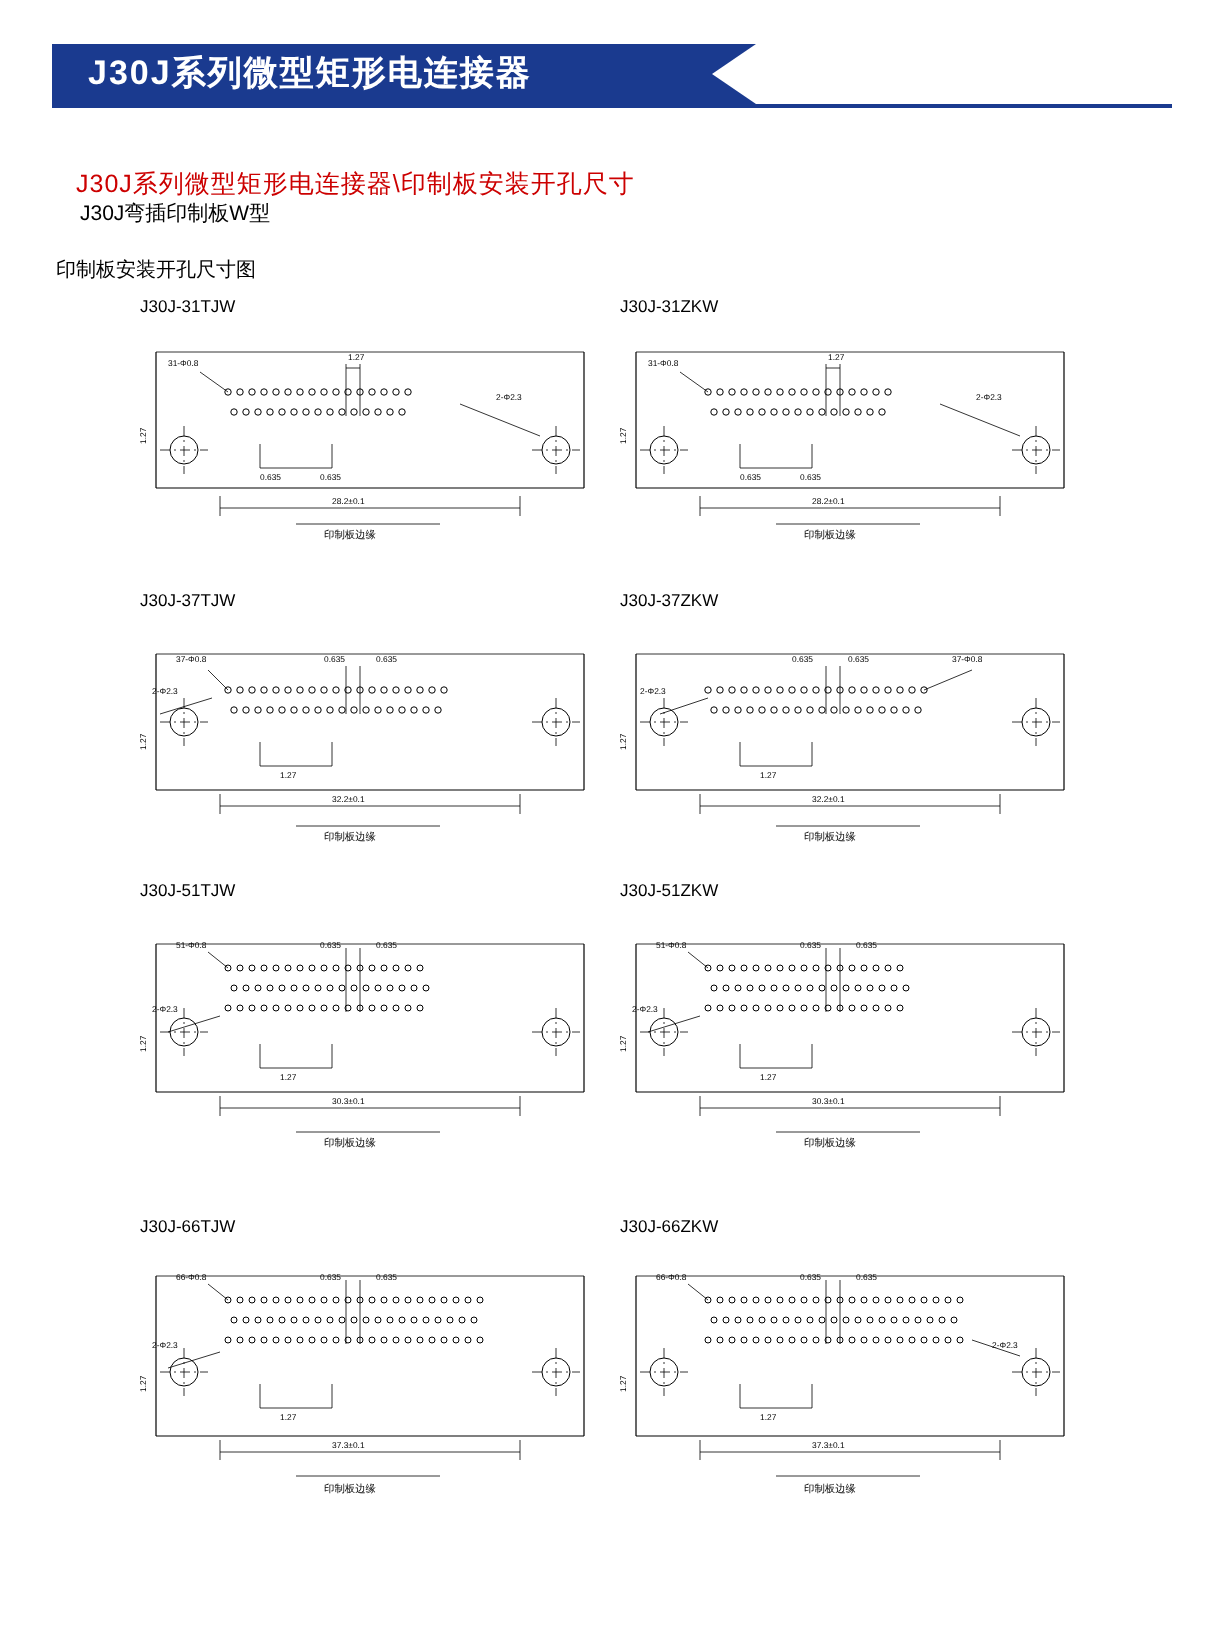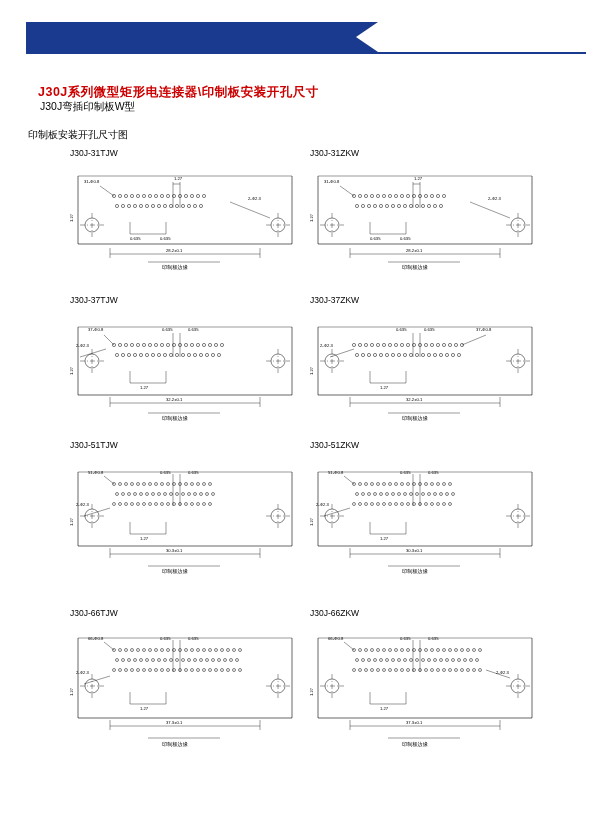--- a/index.html
+++ b/index.html
@@ -60,21 +60,21 @@
     letter-spacing: 1px;
     line-height: 22px;
   }
 
   
   .sec-title {
     position: absolute;
     left: 38px;
     top: 84px;
     font-size: 12.5px;
-    font-weight: bold;
+    font-weight: normal;
     color: #cc0000;
     letter-spacing: 0.5px;
   }
   .sub-title-1 {
     position: absolute;
     left: 40px;
     top: 100px;
     font-size: 10.5px;
     color: #000;
   }
@@ -111,20 +111,21 @@
   .txtcn { font-family: "Liberation Sans", sans-serif; font-size: 5.2px; fill: #000; }
   .vtxt { font-family: "Liberation Sans", sans-serif; font-size: 4.2px; fill: #000; }
 </style>
 </head>
 <body>
 
 <div class="header">
   <div class="header-bar"></div>
   <div class="header-arrow"></div>
   <div class="header-rule"></div>
+  <div class="header-title">J30J系列微型矩形电连接器</div>
 </div>
 
 <div class="sec-title">J30J系列微型矩形电连接器\印制板安装开孔尺寸</div>
 <div class="sub-title-1">J30J弯插印制板W型</div>
 <div class="sub-title-2">印制板安装开孔尺寸图</div>
 
 <div class="fig" style="left:70px;  top:148px;">
   <div class="fig-label">J30J-31TJW</div>
   <div class="fig-canvas">
     <svg width="230" height="110" viewBox="0 0 230 110">

